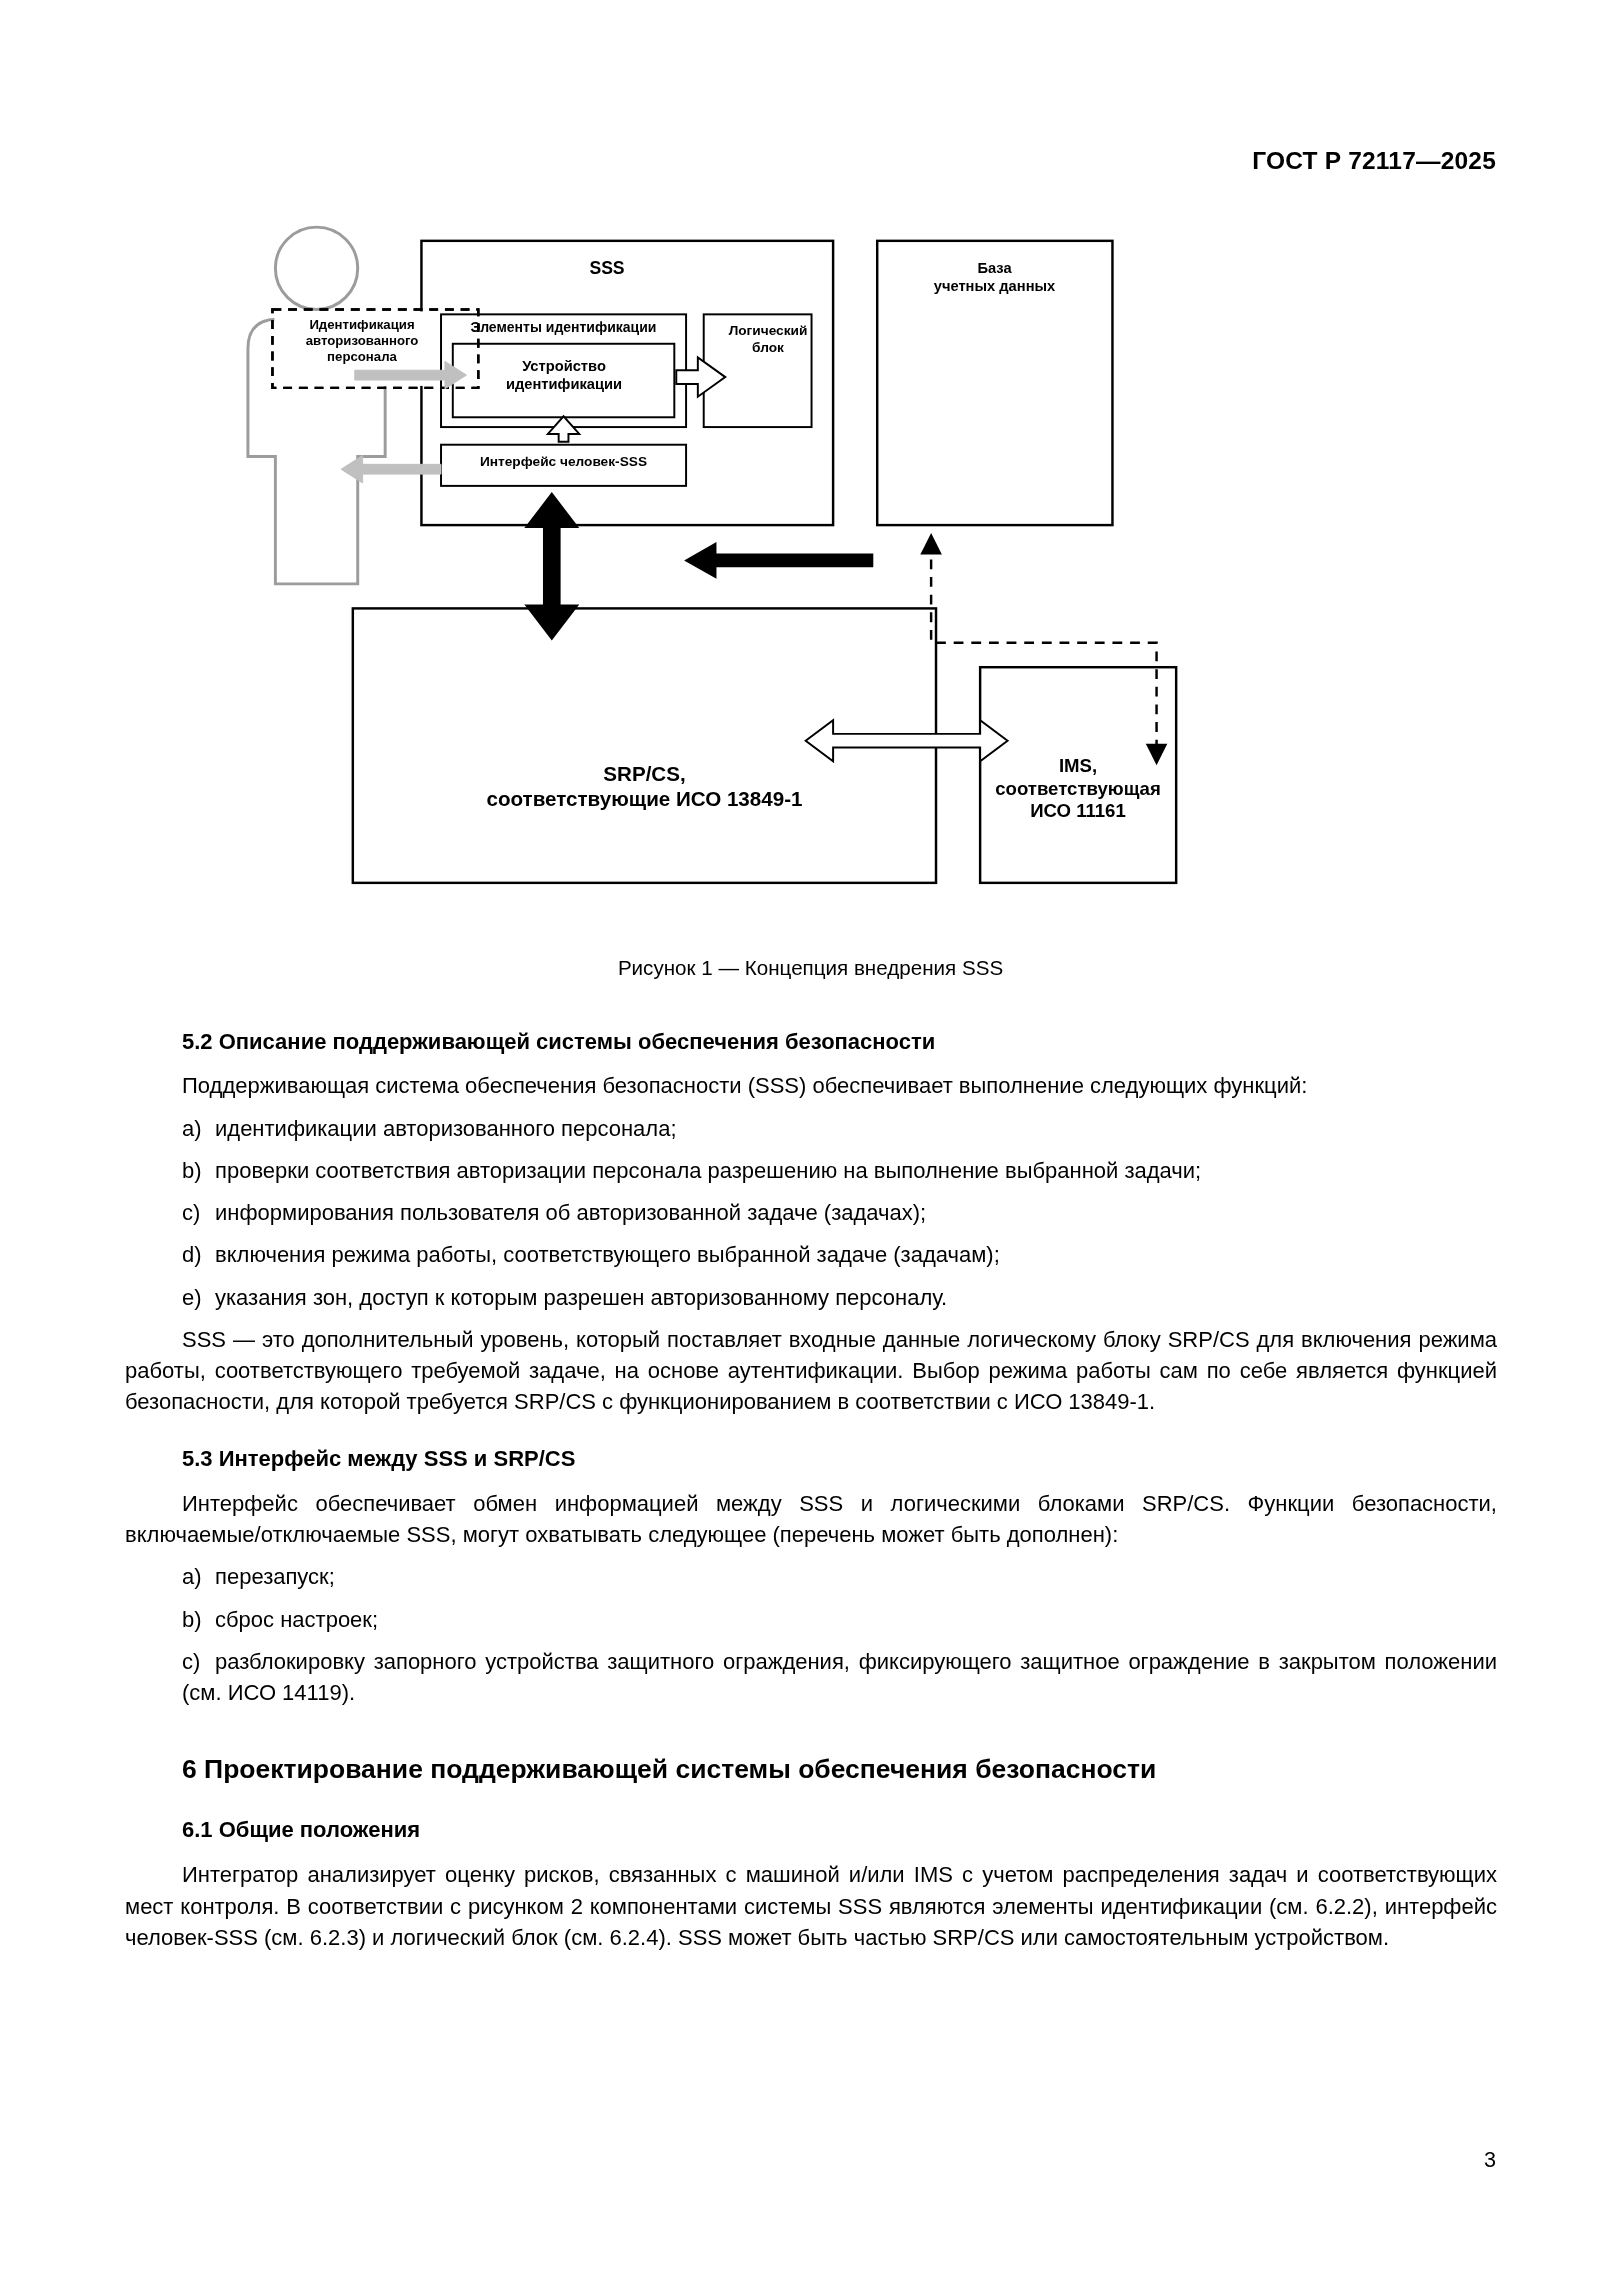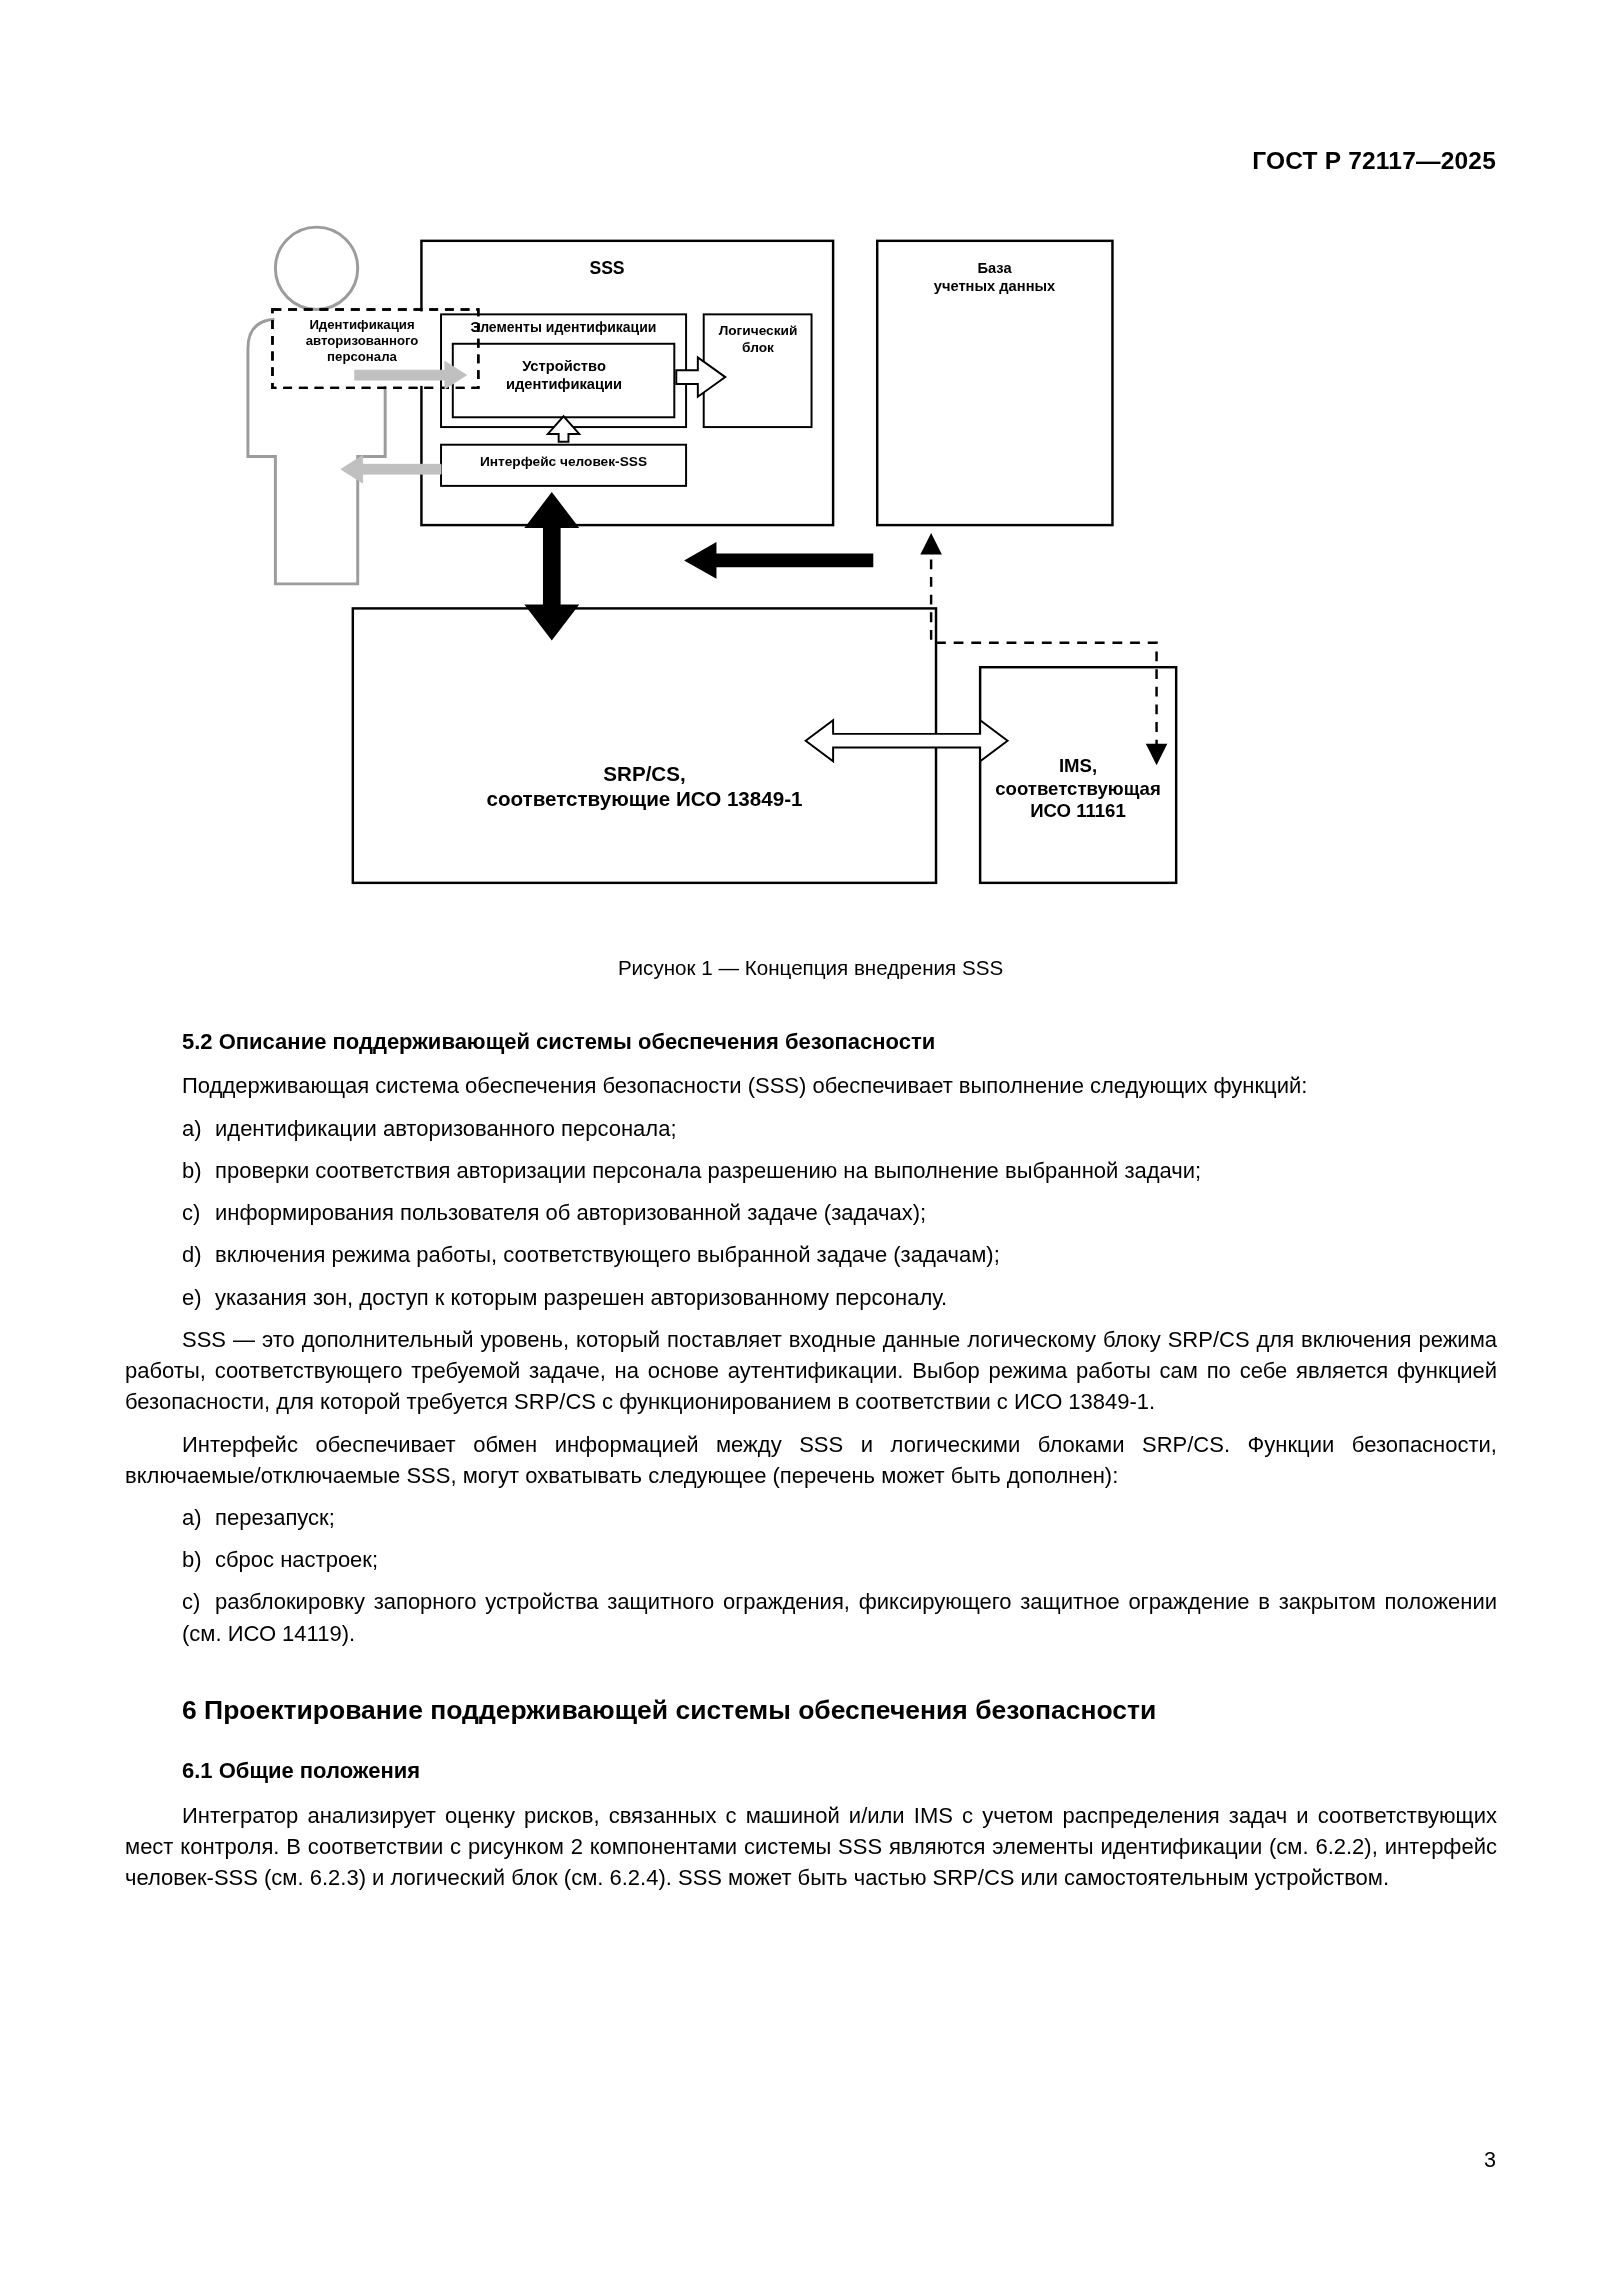--- a/index.html
+++ b/index.html
@@ -180,21 +180,21 @@
     <div class="lbl" style="left:176px; top:37px; width:372px; font-size:17.6px;">SSS</div>
 
     <div class="lbl" style="left:632px; top:39px; width:235px; white-space:pre-line;">База
 учетных данных</div>
 
     <div class="lbl" style="left:194px; top:98px; width:249px; font-size:14px;">Элементы идентификации</div>
 
     <div class="lbl" style="left:208px; top:137px; width:222px; white-space:pre-line;">Устройство
 идентификации</div>
 
-    <div class="lbl" style="left:459px; top:102px; width:108px; white-space:pre-line; font-size:13.7px;">Логический
+    <div class="lbl" style="left:459px; top:102px; width:128px; white-space:pre-line; font-size:13.7px;">Логический
 блок</div>
 
     <div class="lbl" style="left:194px; top:233px; width:249px; font-size:13.7px;">Интерфейс человек-SSS</div>
 
     <div class="lbl" style="left:29px; top:96px; width:176px; white-space:pre-line; font-size:13.2px;">Идентификация
 авторизованного
 персонала</div>
 
     <div class="lbl" style="left:108px; top:495px; width:583px; font-size:20.6px; white-space:pre-line;margin-top:45px;">SRP/CS,
 соответствующие ИСО 13849-1</div>
@@ -212,20 +212,21 @@
     <p class="para">Поддерживающая система обеспечения безопасности (SSS) обеспечивает выполнение следую­щих функций:</p>
 
     <p class="list-item"><span class="mk">a)</span><span>идентификации авторизованного персонала;</span></p>
     <p class="list-item"><span class="mk">b)</span><span>проверки соответствия авторизации персонала разрешению на выполнение выбранной задачи;</span></p>
     <p class="list-item"><span class="mk">c)</span><span>информирования пользователя об авторизованной задаче (задачах);</span></p>
     <p class="list-item"><span class="mk">d)</span><span>включения режима работы, соответствующего выбранной задаче (задачам);</span></p>
     <p class="list-item"><span class="mk">e)</span><span>указания зон, доступ к которым разрешен авторизованному персоналу.</span></p>
 
     <p class="para">SSS — это дополнительный уровень, который поставляет входные данные логическому блоку SRP/CS для включения режима работы, соответствующего требуемой задаче, на основе аутентифи­кации. Выбор режима работы сам по себе является функцией безопасности, для которой требуется SRP/CS с функционированием в соответствии с ИСО 13849-1.</p>
 
+    <p class="h-sub">5.3  Интерфейс между SSS и SRP/CS</p>
     <p class="para">Интерфейс обеспечивает обмен информацией между SSS и логическими блоками SRP/CS. Функ­ции безопасности, включаемые/отключаемые SSS, могут охватывать следующее (перечень может быть дополнен):</p>
 
     <p class="list-item"><span class="mk">a)</span><span>перезапуск;</span></p>
     <p class="list-item"><span class="mk">b)</span><span>сброс настроек;</span></p>
     <p class="list-item" style="text-align:justify !important;"><span class="mk">c)</span><span>разблокировку запорного устройства защитного ограждения, фиксирующего защитное ограж­дение в закрытом положении (см. ИСО 14119).</span></p>
 
     <p class="h-main">6  Проектирование поддерживающей системы обеспечения безопасности</p>
 
     <p class="h-sub">6.1  Общие положения</p>
     <p class="para">Интегратор анализирует оценку рисков, связанных с машиной и/или IMS с учетом распределения задач и соответствующих мест контроля. В соответствии с рисунком 2 компонентами системы SSS являются элементы идентификации (см. 6.2.2), интерфейс человек-SSS (см. 6.2.3) и логический блок (см. 6.2.4). SSS может быть частью SRP/CS или самостоятельным устройством.</p>

